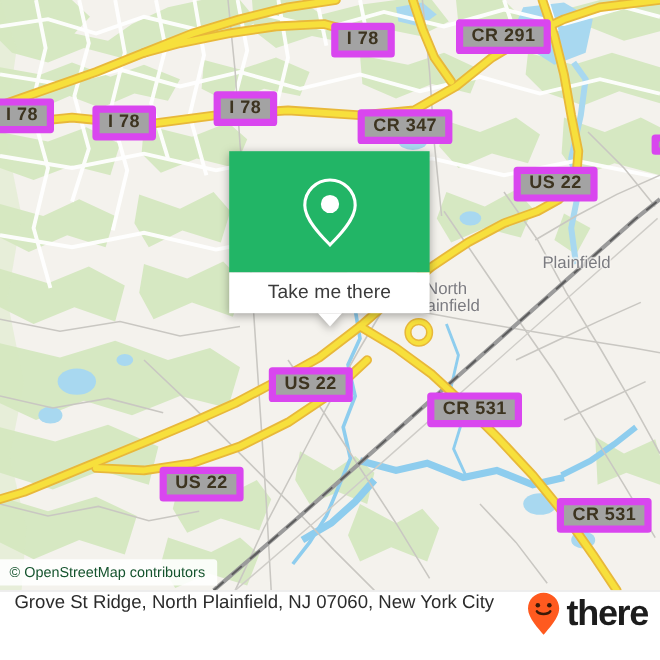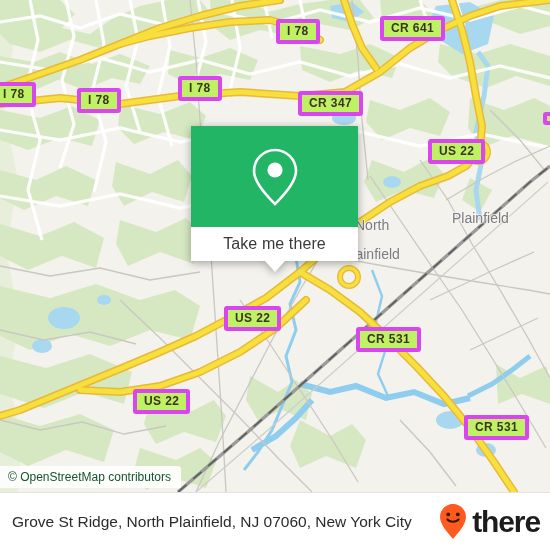--- a/index.html
+++ b/index.html
@@ -14,25 +14,25 @@
   .map{
     position:absolute;left:0;top:0;width:550px;height:492px;
     background:#f4f2ed;
     overflow:hidden;
   }
   .map-svg{position:absolute;left:0;top:0;width:550px;height:492px;display:block;}
 
   
   .shield{
     position:absolute;
-    background:#bef264;
-    border:4px solid #d946ef;
+    background:#a3a3a3;
+    border:6px solid #d946ef;
     border-radius:3px;
     color:#3d3420;
-    font-size:12px;
+    font-size:15px;
     font-weight:bold;
     letter-spacing:.4px;
     padding:2px 7px 3px 7px;
     line-height:12px;
     white-space:nowrap;
     box-sizing:border-box;
   }
   .place-label{
     position:absolute;
     color:#7b7b80;
@@ -88,21 +88,21 @@
     color:#14532d;
     border-radius:0 3px 0 0;
     line-height:14px;
   }
 
   
   .footer{
     position:absolute;left:0;top:492px;width:550px;height:58px;
     background:#ffffff;
     border-top:1px solid #e3e3e3;
-    display:flex;align-items:center;
+    display:flex;align-items:flex-start;
     box-sizing:border-box;
   }
   .footer-title{
     flex:1;
     padding-left:12px;
     padding-right:8px;
     font-size:15.5px;
     line-height:20px;
     color:#2b2b2b;
   }
@@ -254,31 +254,31 @@
           <circle cx="349" cy="277" r="9"></circle>
           <circle cx="478" cy="152" r="10"></circle>
         </g>
       </g>
     </svg>
 
     <div class="shield" style="left:-8px;top:82px;">I 78</div>
     <div class="shield" style="left:77px;top:88px;">I 78</div>
     <div class="shield" style="left:276px;top:19px;">I 78</div>
     <div class="shield" style="left:178px;top:76px;">I 78</div>
-    <div class="shield" style="left:380px;top:16px;">CR 641</div>
+    <div class="shield" style="left:380px;top:16px;">CR 291</div>
     <div class="shield" style="left:298px;top:91px;">CR 347</div>
     <div class="shield" style="left:428px;top:139px;">US 22</div>
     <div class="shield" style="left:224px;top:306px;">US 22</div>
     <div class="shield" style="left:133px;top:389px;">US 22</div>
     <div class="shield" style="left:356px;top:327px;">CR 531</div>
     <div class="shield" style="left:464px;top:415px;">CR 531</div>
     <div class="shield" style="left:543px;top:112px;width:14px;overflow:hidden;"></div>
 
     <div class="place-label" style="left:452px;top:211px;">Plainfield</div>
-    <div class="place-label" style="left:355px;top:218px;">North</div>
+    <div class="place-label" style="left:355px;top:233px;">North</div>
     <div class="place-label" style="left:343px;top:247px;">Plainfield</div>
 
     <div class="popup">
       <div class="popup-top">
         <svg width="52" height="62" viewBox="0 0 52 62">
           <path d="M26 4 C14.4 4 5 13.4 5 25 C5 37.5 20 52 26 58 C32 52 47 37.5 47 25 C47 13.4 37.6 4 26 4 Z" fill="none" stroke="#ffffff" stroke-width="2.6"></path>
           <circle cx="26" cy="24" r="7.6" fill="#ffffff"></circle>
         </svg>
       </div>
       <div class="popup-bottom">

